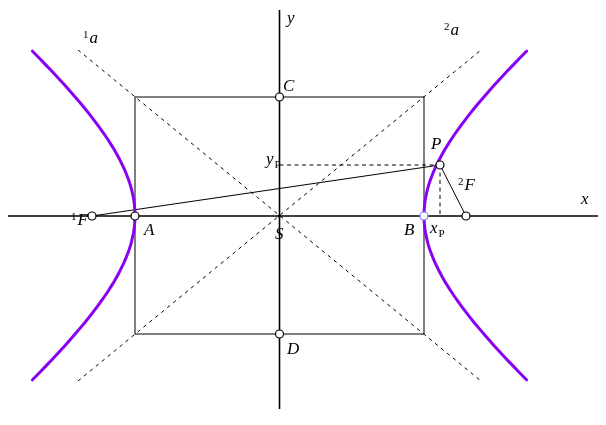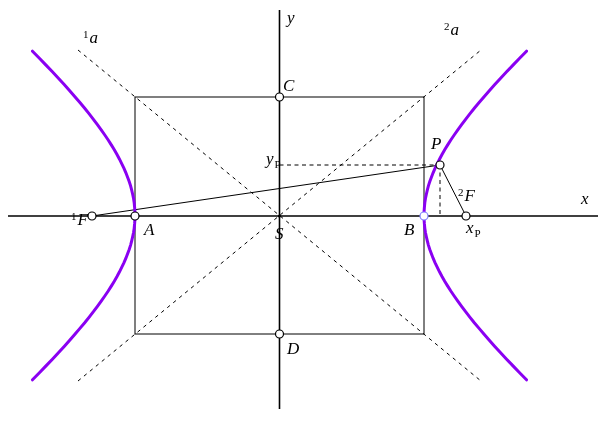--- a/index.html
+++ b/index.html
@@ -38,19 +38,19 @@
     </svg>
 
   <div class="lbl" style="left: 287px; top: 8px;"><span>y</span></div>
   <div class="lbl" style="left: 581px; top: 189px;"><span>x</span></div>
   <div class="lbl" style="left: 283px; top: 76px;"><span>C</span></div>
   <div class="lbl" style="left: 287px; top: 339px;"><span>D</span></div>
   <div class="lbl" style="left: 144px; top: 220px;"><span>A</span></div>
   <div class="lbl" style="left: 404px; top: 220px;"><span>B</span></div>
   <div class="lbl" style="left: 275px; top: 224px;"><span>S</span></div>
   <div class="lbl" style="left: 71px; top: 210px;"><span class="sup">1</span><span>F</span></div>
-  <div class="lbl" style="left: 458px; top: 186px;"><span class="sup">2</span><span>F</span></div>
+  <div class="lbl" style="left: 458px; top: 175px;"><span class="sup">2</span><span>F</span></div>
   <div class="lbl" style="left: 431px; top: 134px;"><span>P</span></div>
   <div class="lbl" style="left: 83px; top: 28px;"><span class="sup">1</span><span>a</span></div>
   <div class="lbl" style="left: 444px; top: 20px;"><span class="sup">2</span><span>a</span></div>
   <div class="lbl" style="left: 266px; top: 149px;"><span>y</span><span class="sub">P</span></div>
-  <div class="lbl" style="left: 430px; top: 218px; margin-left: 36px;"><span>x</span><span class="sub">P</span></div>
+  <div class="lbl" style="left: 430px; top: 218px;"><span>x</span><span class="sub">P</span></div>
 </div>
 
 </body></html>

